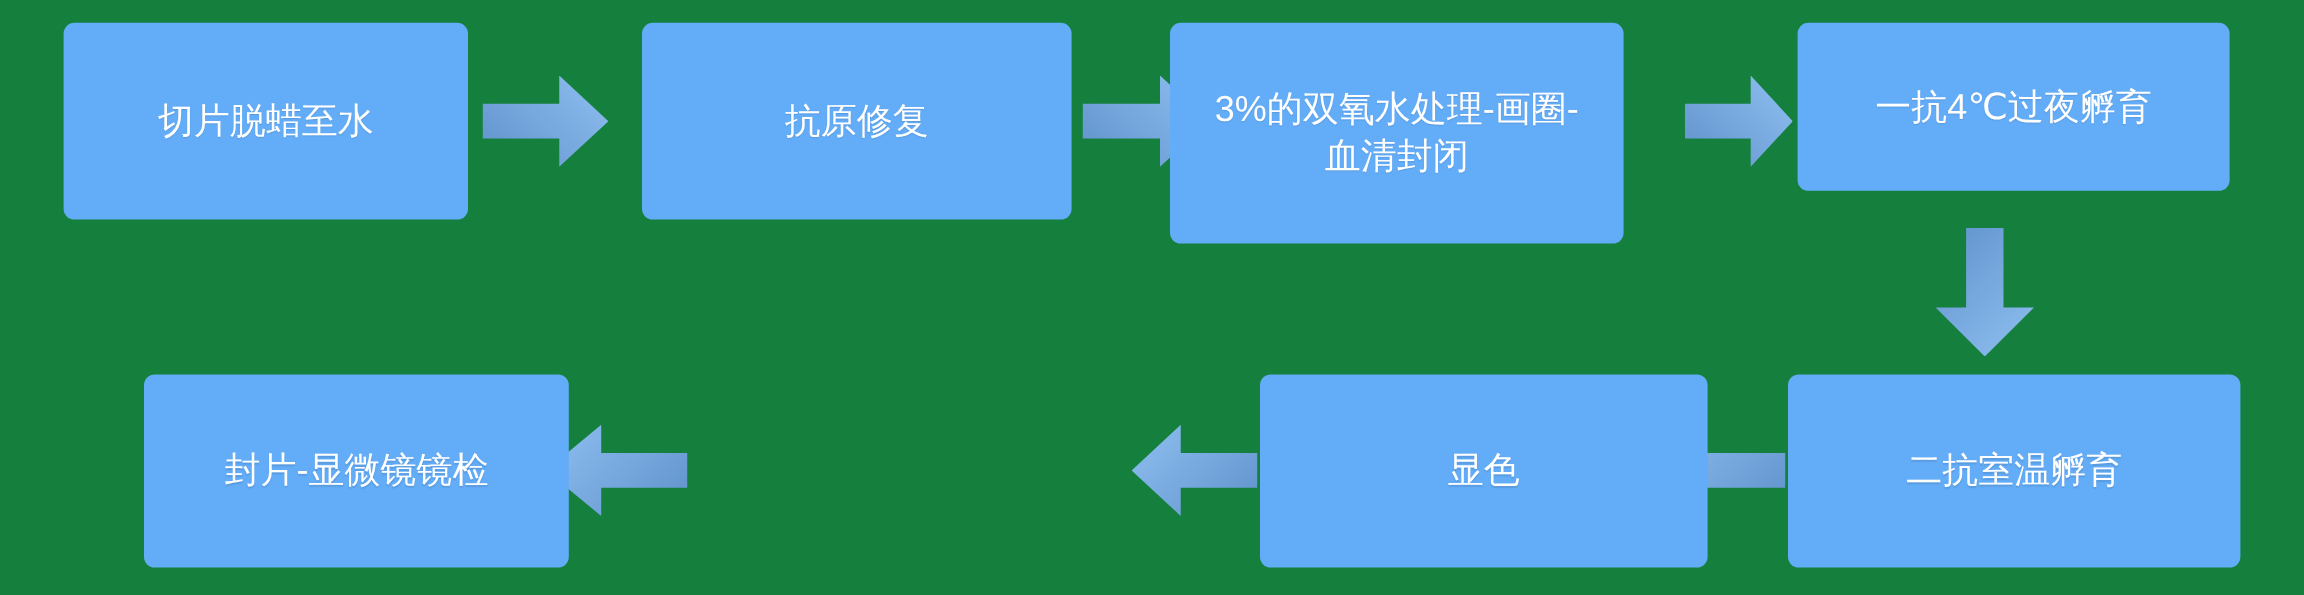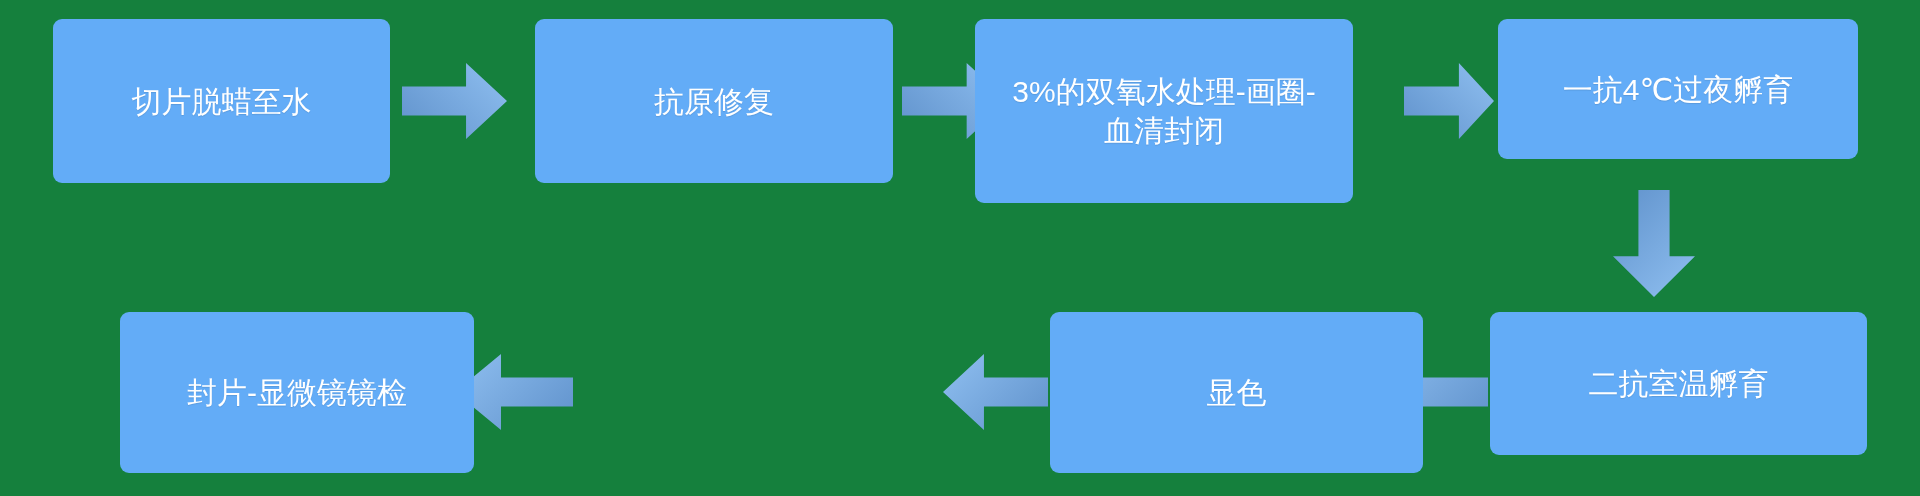--- a/index.html
+++ b/index.html
@@ -49,21 +49,21 @@
     clip-path: polygon(31% 0%, 69% 0%, 69% 62%, 100% 62%, 50% 100%, 0% 62%, 31% 62%);
   }
 
   
   #box-step-1 { left: 53px;   top: 19px; width: 337px; height: 164px; }
   #box-step-2 { left: 535px;  top: 19px; width: 358px; height: 164px; }
   #box-step-3 { left: 975px; top: 19px; width: 378px; height: 184px; }
   #box-step-4 { left: 1498px; top: 19px; width: 360px; height: 140px; }
 
   
-  #box-step-5 { left: 1490px; top: 312px; width: 377px; height: 143px; align-items: center; }
+  #box-step-5 { left: 1490px; top: 312px; width: 377px; height: 161px; align-items: center; }
   #box-step-6 { left: 1050px; top: 312px; width: 373px; height: 161px; }
   #box-step-7 { left: 577px;  top: 312px; width: 348px; height: 161px; }
   #box-step-8 { left: 73px;   top: 312px; width: 354px; height: 161px; margin-left: 47px; }
 
   
   #arrow-1 { left: 402px;  top: 63px;  width: 105px; height: 76px; }
   #arrow-2 { left: 902px;  top: 63px;  width: 106px; height: 76px; }
   #arrow-3 { left: 1404px; top: 63px;  width: 90px;  height: 76px; }
   #arrow-4 { left: 1613px; top: 190px; width: 82px;  height: 107px; }
   #arrow-5 { left: 1370px; top: 354px; width: 118px; height: 76px; }

